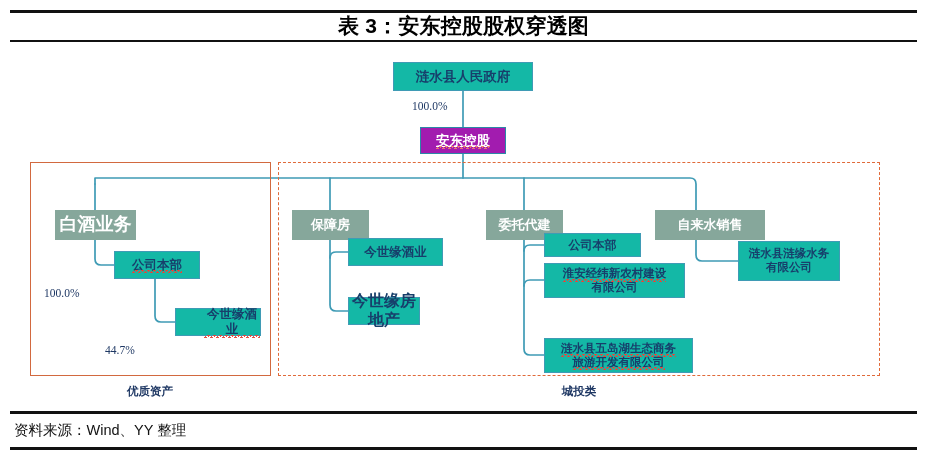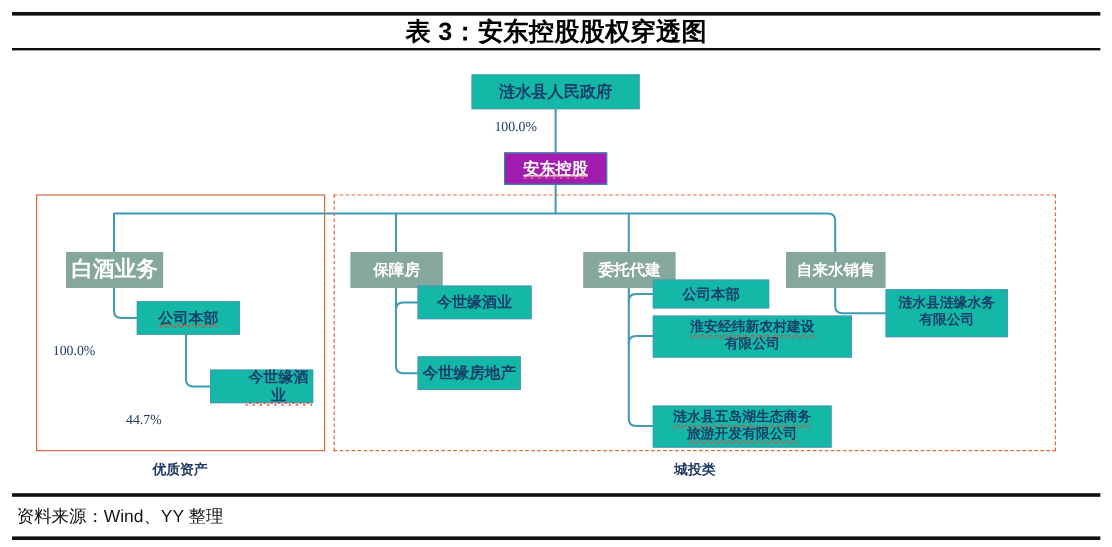--- a/index.html
+++ b/index.html
@@ -154,40 +154,40 @@
     <div class="node node-outline" style="left:175px;top:264px;width:86px;height:28px;font-size:12.5px;padding-left:28px;">
       <span class="squiggle">今世缘酒业</span>
     </div>
 
     <div class="node node-filled-green" style="left:292px;top:166px;width:77px;height:30px;font-size:13px;">
       <span>保障房</span>
     </div>
     <div class="node node-outline" style="left:348px;top:194px;width:95px;height:28px;font-size:12.5px;">
       <span>今世缘酒业</span>
     </div>
-    <div class="node node-outline" style="left:348px;top:253px;width:86px;height:28px;font-size:13px;text-align:center;">
+    <div class="node node-outline" style="left:348px;top:253px;width:72px;height:28px;font-size:16px;text-align:center;">
       <span>今世缘房地产</span>
     </div>
 
     <div class="node node-filled-green" style="left:486px;top:166px;width:77px;height:30px;font-size:13px;">
       <span>委托代建</span>
     </div>
     <div class="node node-outline" style="left:544px;top:189px;width:97px;height:24px;font-size:12px;">
       <span>公司本部</span>
     </div>
-    <div class="node node-outline" style="left:544px;top:219px;width:166px;height:35px;font-size:11.5px;flex-direction:column;">
+    <div class="node node-outline" style="left:544px;top:219px;width:141px;height:35px;font-size:11.5px;flex-direction:column;">
       <span class="squiggle">淮安经纬新农村建设</span>
       <span>有限公司</span>
     </div>
     <div class="node node-outline" style="left:544px;top:294px;width:149px;height:35px;font-size:11.5px;flex-direction:column;">
       <span class="squiggle">涟水县五岛湖生态商务</span>
       <span class="squiggle">旅游开发有限公司</span>
     </div>
 
-    <div class="node node-filled-green" style="left:655px;top:166px;width:83px;height:30px;font-size:13px;">
+    <div class="node node-filled-green" style="left:655px;top:166px;width:110px;height:30px;font-size:13px;">
       <span>自来水销售</span>
     </div>
     <div class="node node-outline" style="left:738px;top:197px;width:102px;height:40px;font-size:11.5px;flex-direction:column;">
       <span>涟水县涟缘水务</span>
       <span>有限公司</span>
     </div>
 
   </div>
 
   <div class="rule-foot-top"></div>

